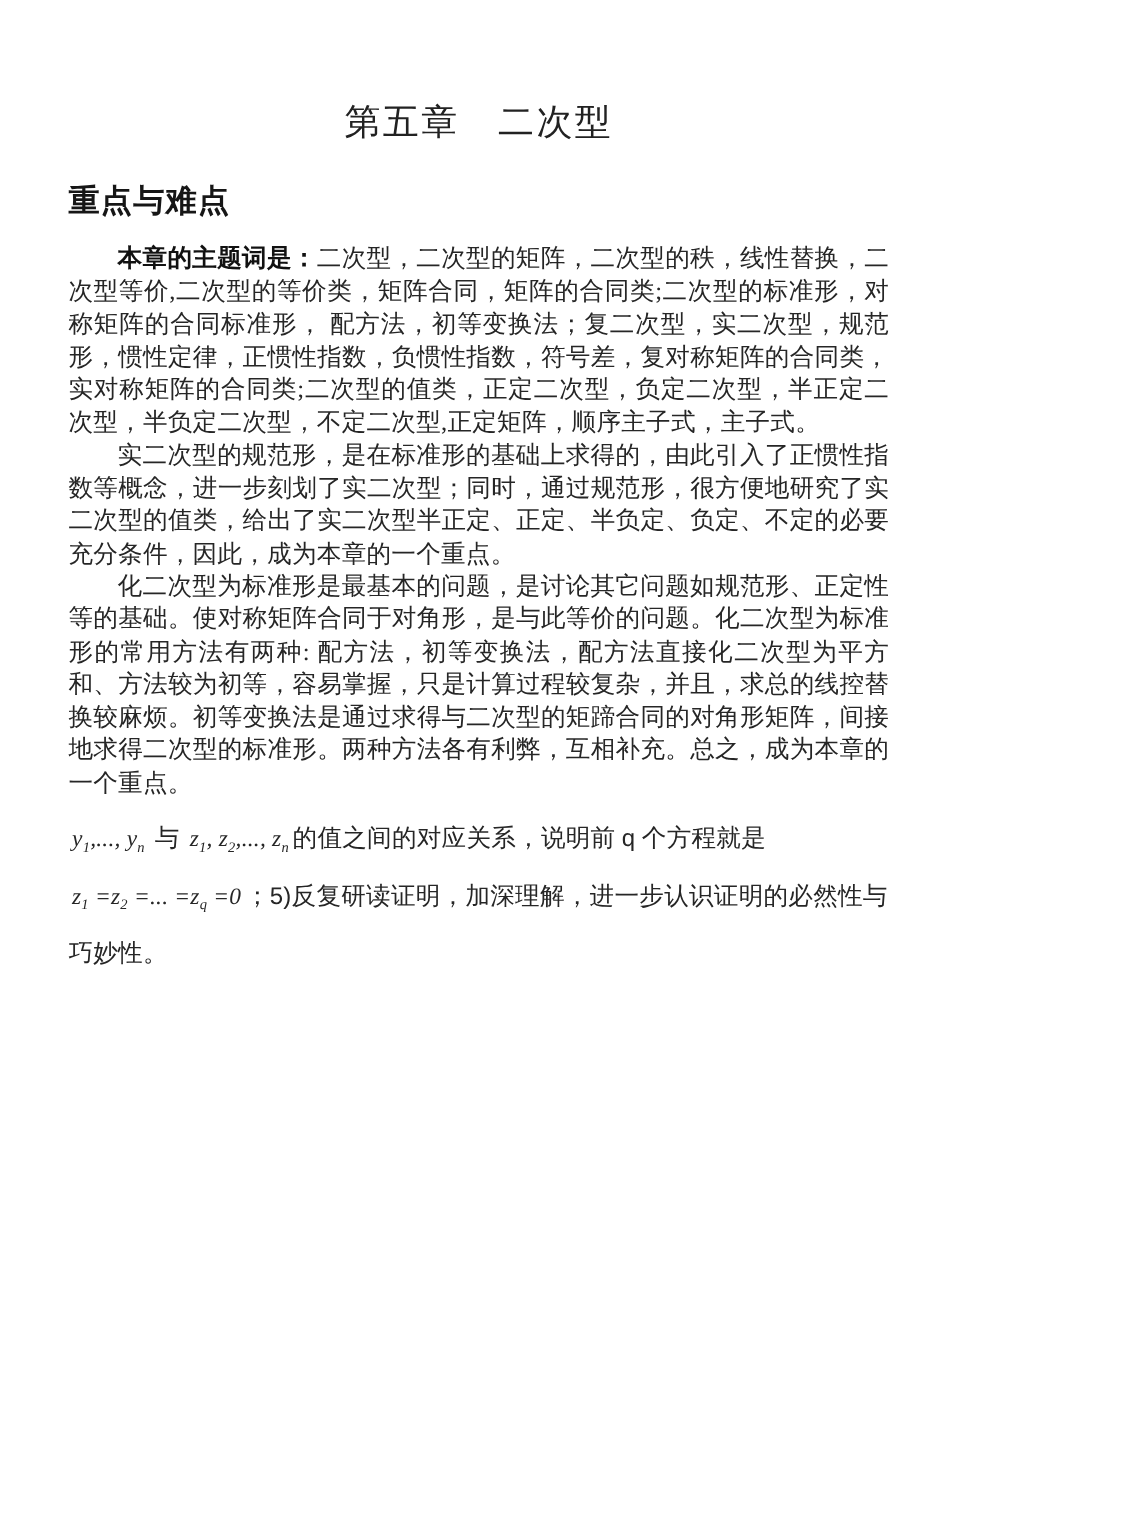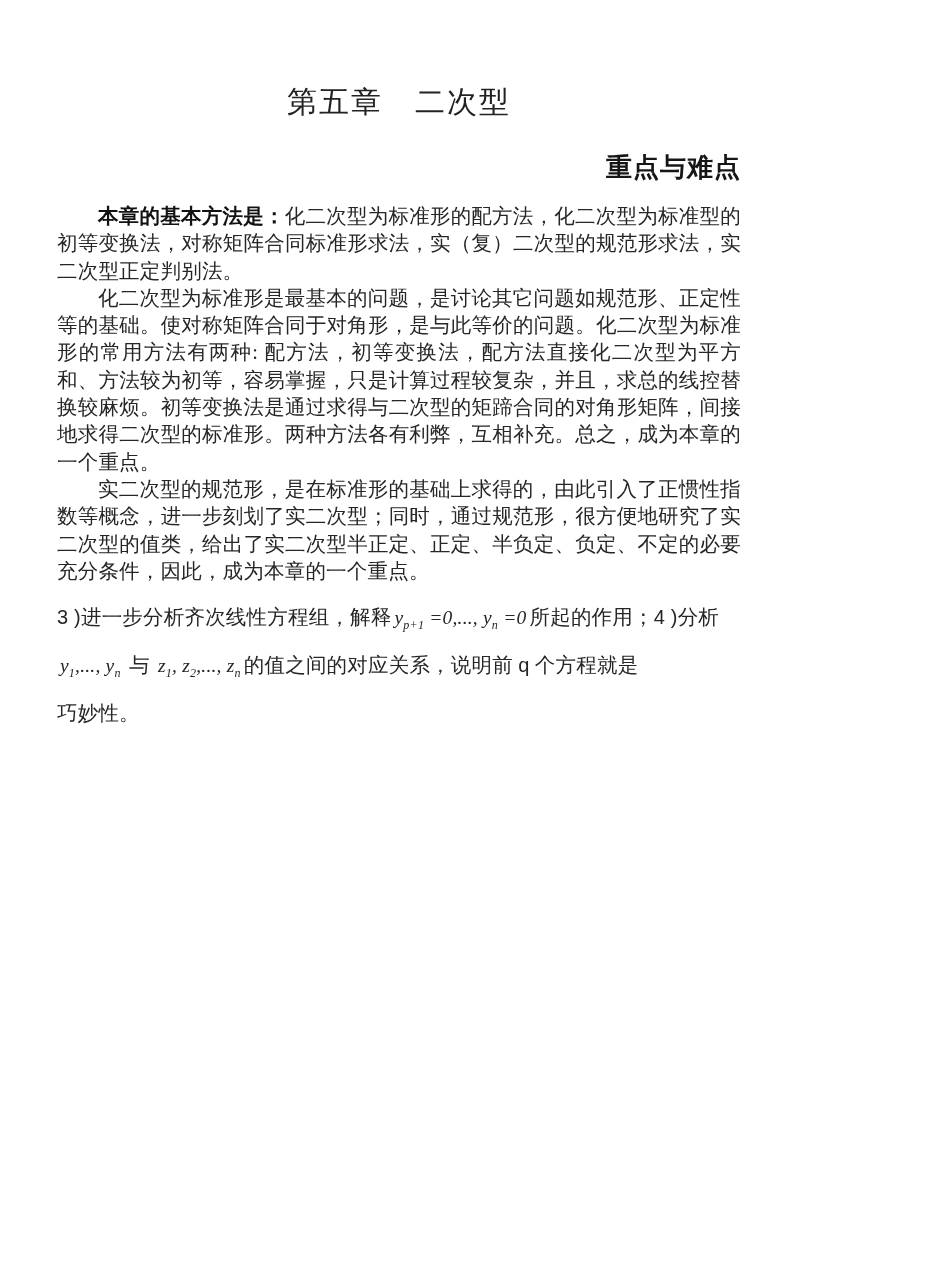--- a/index.html
+++ b/index.html
@@ -20,21 +20,21 @@
   .doc-title {
     margin: 0;
     text-align: center;
     font-size: 30px;
     font-weight: normal;
     letter-spacing: 2px;
     color: #222;
   }
   .doc-subtitle {
     margin: 27px 0 17px 0;
-    text-align: right;
+    text-align: left;
     font-size: 26px;
     font-weight: 700;
     font-family: "Liberation Sans", sans-serif;
     letter-spacing: 1px;
     color: #161616;
   }
   .doc-body { }
   .para {
     margin: 0;
     font-size: 20.5px;
@@ -68,21 +68,21 @@
   }
 </style>
 </head>
 <body>
 
 <div class="page">
   <div class="content">
     <h1 class="doc-title">第五章　二次型</h1>
     <h2 class="doc-subtitle">重点与难点</h2>
     <div class="doc-body">
-        <p class="para indent"><span class="lead">本章的基本方法是：</span>化二次型为标准形的配方法，化二次型为标准型的初等变换法，对称矩阵合同标准形求法，实（复）二次型的规范形求法，实二次型正定判别法。</p>
+        <p class="para indent"><span class="lead">本章的主题词是：</span>二次型，二次型的矩阵，二次型的秩，线性替换，二次型等价,二次型的等价类，矩阵合同，矩阵的合同类;二次型的标准形，对称矩阵的合同标准形， 配方法，初等变换法；复二次型，实二次型，规范形，惯性定律，正惯性指数，负惯性指数，符号差，复对称矩阵的合同类，实对称矩阵的合同类;二次型的值类，正定二次型，负定二次型，半正定二次型，半负定二次型，不定二次型,正定矩阵，顺序主子式，主子式。</p>
+        <p class="para indent">实二次型的规范形，是在标准形的基础上求得的，由此引入了正惯性指数等概念，进一步刻划了实二次型；同时，通过规范形，很方便地研究了实二次型的值类，给出了实二次型半正定、正定、半负定、负定、不定的必要充分条件，因此，成为本章的一个重点。</p>
         <p class="para indent">化二次型为标准形是最基本的问题，是讨论其它问题如规范形、正定性等的基础。使对称矩阵合同于对角形，是与此等价的问题。化二次型为标准形的常用方法有两种: 配方法，初等变换法，配方法直接化二次型为平方和、方法较为初等，容易掌握，只是计算过程较复杂，并且，求总的线控替换较麻烦。初等变换法是通过求得与二次型的矩蹄合同的对角形矩阵，间接地求得二次型的标准形。两种方法各有利弊，互相补充。总之，成为本章的一个重点。</p>
-        <p class="para indent">实二次型的规范形，是在标准形的基础上求得的，由此引入了正惯性指数等概念，进一步刻划了实二次型；同时，通过规范形，很方便地研究了实二次型的值类，给出了实二次型半正定、正定、半负定、负定、不定的必要充分条件，因此，成为本章的一个重点。</p>
-        <p class="para spread"><span class="latin">3 )</span>进一步分析齐次线性方程组，解释<span class="math">y<sub>p+1</sub> =0,..., y<sub>n</sub> =0</span>所起的作用；<span class="latin">4 )</span>分析</p>
         <p class="para spread"><span class="math">y<sub>1</sub>,..., y<sub>n</sub></span> 与 <span class="math">z<sub>1</sub>, z<sub>2</sub>,..., z<sub>n</sub></span>的值之间的对应关系，说明前 <span class="latin">q</span> 个方程就是</p>
+        <p class="para spread"><span class="math">z<sub>1</sub> =z<sub>2</sub> =... =z<sub>q</sub> =0</span>；<span class="latin">5)</span>反复研读证明，加深理解，进一步认识证明的必然性与</p>
         <p class="para spread">巧妙性。</p>
       </div>
   </div>
 </div>
 
 </body></html>

